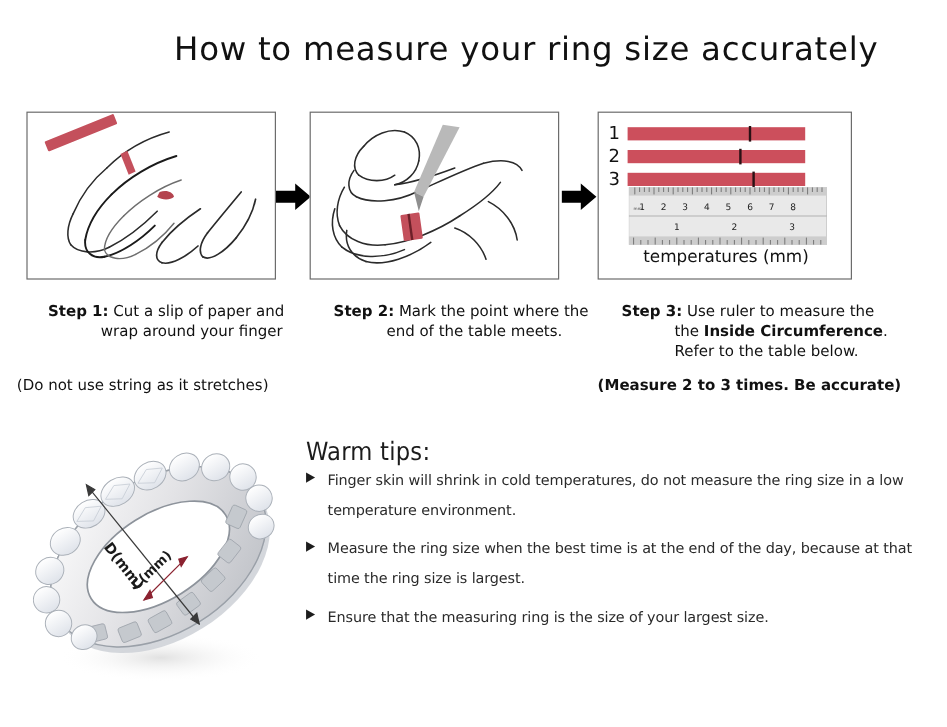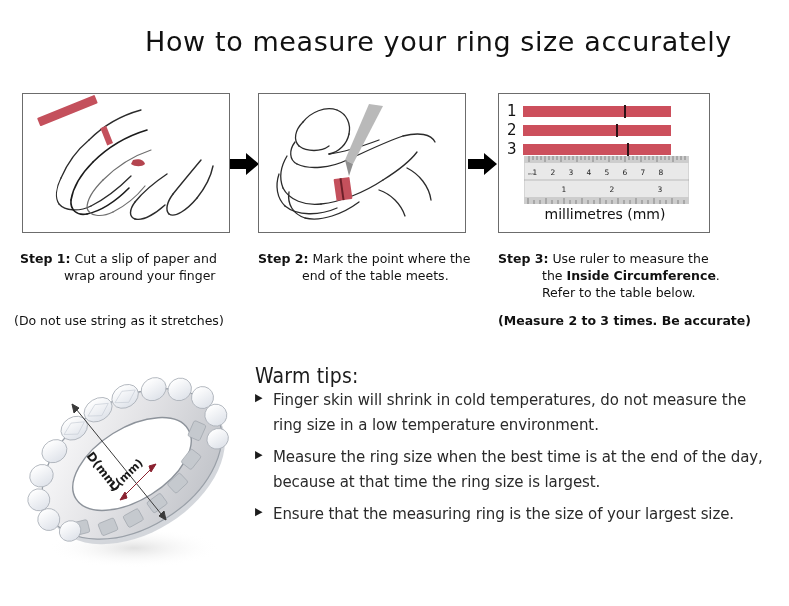--- a/index.html
+++ b/index.html
@@ -118,20 +118,21 @@
     color: #111;
   }
 
   
   .caption {
     position: absolute;
     font-family: "DejaVu Sans", sans-serif;
     font-size: 12.5px;
     line-height: 17px;
     color: #111;
+    margin-left: 20px;
   }
   .caption .lbl { font-weight: bold; }
   .caption .indent { display: block; padding-left: 44px; }
   .caption b { font-weight: bold; }
 
   .cap1 { left: 20px;  top: 250px; width: 232px; }
   .cap2 { left: 258px; top: 250px; width: 232px; }
   .cap3 { left: 498px; top: 250px; width: 252px; }
 
   .note {
@@ -175,21 +176,21 @@
     flex: 0 0 auto;
     width: 18px;
     padding-top: 4px;
     color: #1c1c1c;
     font-size: 11px;
     line-height: 11px;
   }
   .tip .tip-text {
     flex: 1 1 auto;
     font-family: "DejaVu Sans", sans-serif;
-    font-size: 15px;
+    font-size: 12px;
     line-height: 25px;
     color: #2a2a2a;
     letter-spacing: -0.1px;
   }
 </style>
 </head>
 <body>
 
 <div class="page-title">How to measure your ring size accurately</div>
 
@@ -403,21 +404,21 @@
         <line x1="248" y1="96" x2="248" y2="88"></line>
           <line x1="260" y1="96" x2="260" y2="84"></line>
         <line x1="272" y1="96" x2="272" y2="88"></line>
           <line x1="284" y1="96" x2="284" y2="88"></line>
         <line x1="296" y1="96" x2="296" y2="84"></line>
           <line x1="308" y1="96" x2="308" y2="88"></line>
         <line x1="320" y1="96" x2="320" y2="88"></line>
       </g>
     </svg>
 
-    <div class="mm-label">millimetres (mm)</div>
+    <div class="mm-label">temperatures (mm)</div>
   </div>
 </div>
 
 <div class="caption cap1">
   <span class="lbl">Step 1:</span>
   <span>Cut a slip of paper and</span>
   <span class="indent">wrap around your finger</span>
 </div>
 
 <div class="caption cap2">

